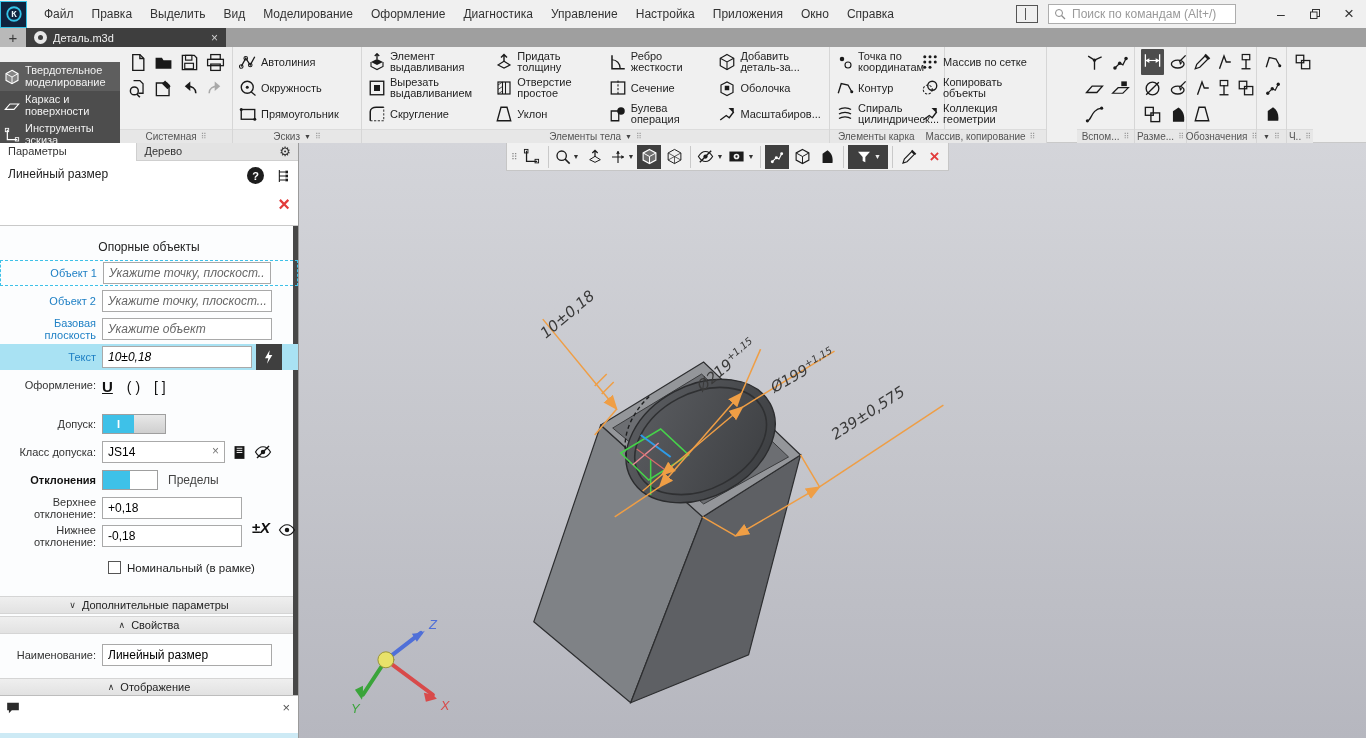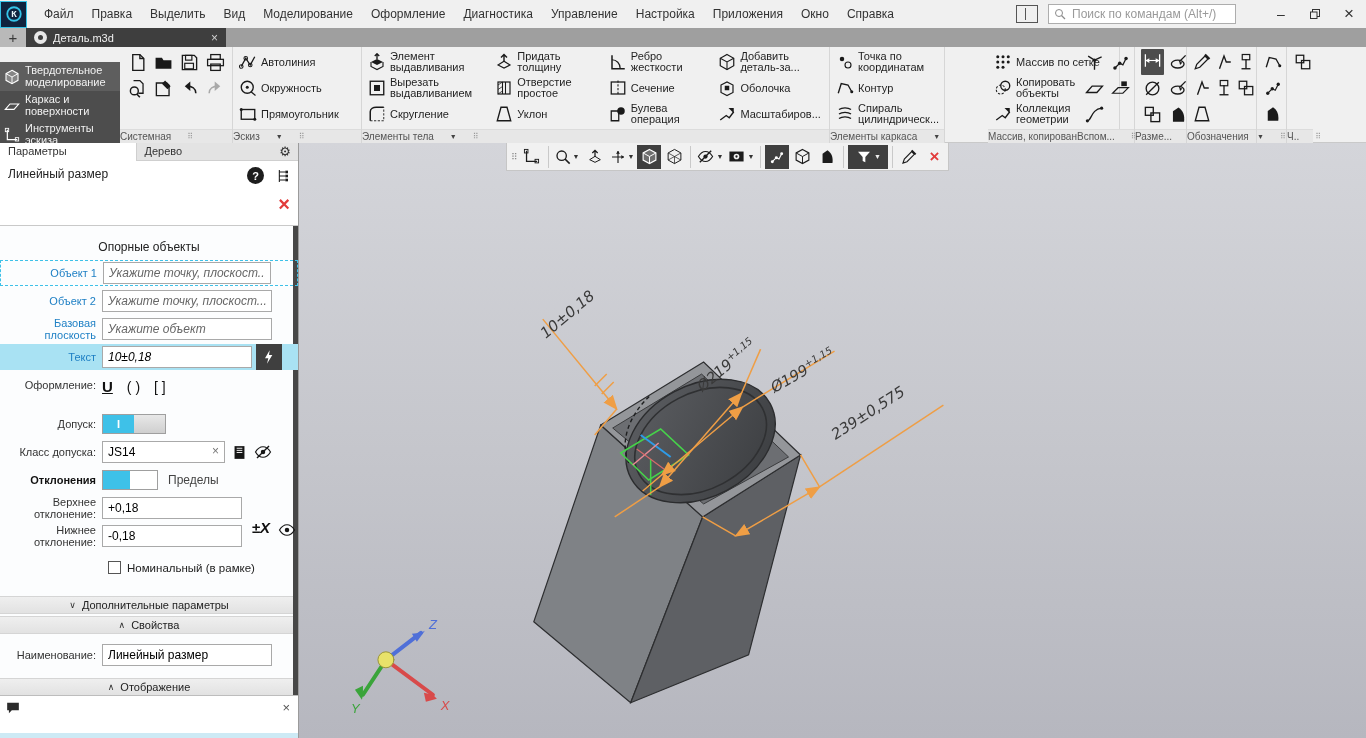--- a/index.html
+++ b/index.html
@@ -24,21 +24,21 @@
   .docicon{width:13px;height:13px;border-radius:50%;background:#e8e8e8;position:relative;}
   .docicon:before{content:"";position:absolute;left:4px;top:4px;width:5px;height:5px;border-radius:50%;background:#3e3e3e;}
   
   .ribbon{height:96px;position:relative;background:#f0f0f0;border-bottom:1px solid #c9c9c9;}
   .modes{position:absolute;left:0;top:15px;width:120px;height:96px;background:#4d4d4d;color:#f2f2f2;}
   .modeitem{display:flex;align-items:center;gap:5px;padding:3px 4px;font-size:11px;line-height:1.05;}
   .modeitem.sel{background:#5e5e5e;}
   .modechev{text-align:center;color:#cdcdcd;font-size:9px;line-height:8px;}
   .rsec{position:absolute;top:0;height:96px;border-right:1px solid #d6d6d6;padding:2px 3px 14px 4px;}
   .seclabel{position:absolute;left:0;right:0;bottom:0;height:14px;background:#e7e7e7;color:#555;
-    font-size:10px;display:flex;align-items:center;justify-content:flex-start;gap:16px;border-top:1px solid #dcdcdc;}
+    font-size:10px;display:flex;align-items:center;justify-content:center;gap:4px;border-top:1px solid #dcdcdc;}
   .seclabel .grip{color:#9a9a9a;font-size:8px;}
   .seclabel .dd{font-size:7px;color:#444;}
   .icgrid{display:grid;grid-template-columns:repeat(4,26px);grid-auto-rows:26px;align-items:center;justify-items:center;}
   .rcols{display:flex;gap:2px;}
   .rcol{display:flex;flex-direction:column;}
   .ritem{display:flex;align-items:center;gap:4px;height:26px;padding:0 2px;cursor:default;}
   .rlab{font-size:11px;line-height:1.0;color:#1f1f1f;}
   .ric{flex:0 0 auto;color:#1a1a1a;}
   .sgrid{display:grid;grid-auto-rows:26px;align-items:center;justify-items:center;}
   .selic{background:#4d4d4d;color:#fff !important;padding:2px;border-radius:1px;}
@@ -572,21 +572,21 @@
           </svg>
           <span class="rlab">Спираль цилиндрическ...</span>
         </div>
     </div>
     <div class="seclabel">
         <span>Элементы каркаса</span>
         <span class="dd">▼</span>
       </div>
   </div>
 
-  <div class="rsec" style="left:988px;width:132px">
+  <div class="rsec" style="left:915px;width:132px">
     <div class="rcol">
       <div class="ritem">
           <svg class="ric" width="18" height="18" viewBox="0 0 24 24">
             <use href="#sy-array"></use>
           </svg>
           <span class="rlab">Массив по сетке</span>
         </div>
       <div class="ritem">
           <svg class="ric" width="18" height="18" viewBox="0 0 24 24">
             <use href="#sy-copy"></use>

